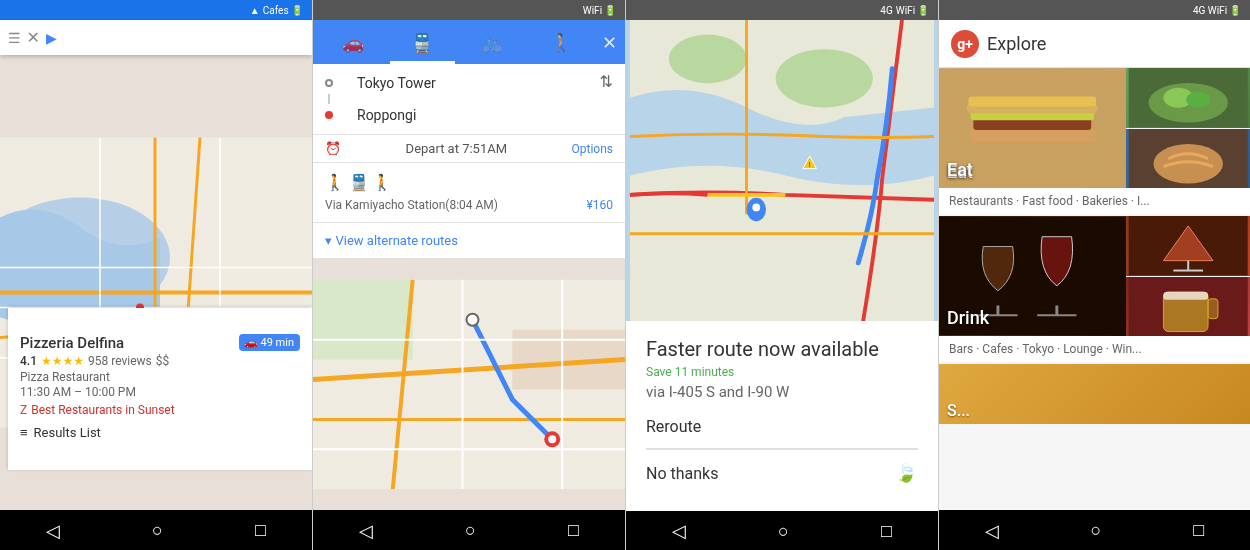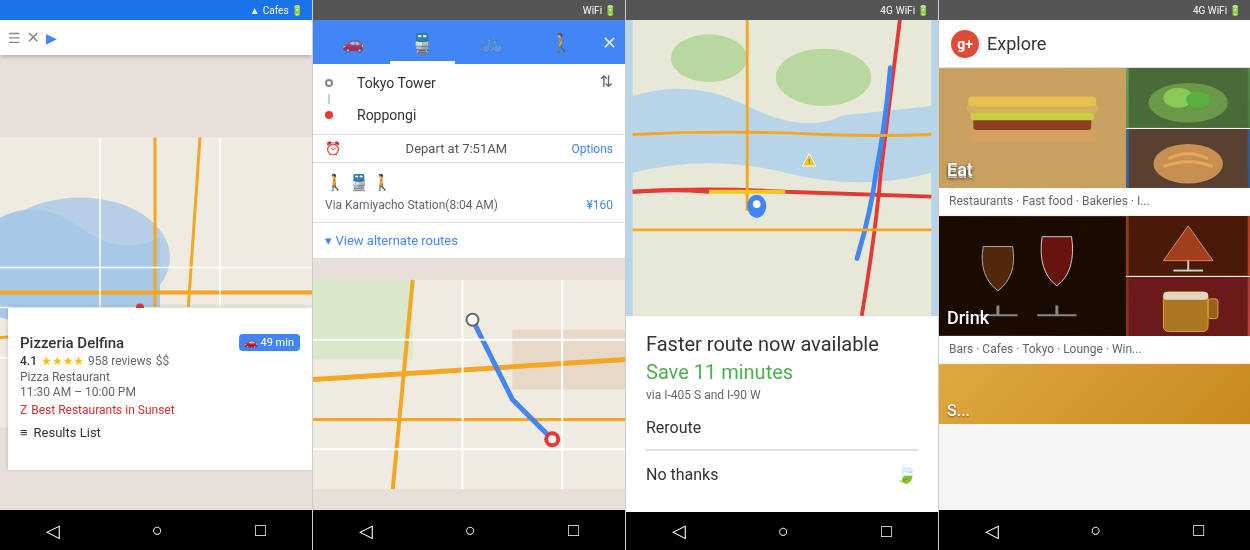--- a/index.html
+++ b/index.html
@@ -303,26 +303,26 @@
       padding: 16px 20px;
       flex: 1;
     }
     .faster-title {
       font-size: 20px;
       font-weight: 400;
       color: #333;
       margin-bottom: 4px;
     }
     .faster-subtitle {
-      font-size: 20px;
+      font-size: 12px;
       color: #4caf50;
       margin-bottom: 4px;
     }
     .faster-via {
-      font-size: 12px;
+      font-size: 15px;
       color: #666;
       margin-bottom: 4px;
     }
     .reroute-btn {
       font-size: 16px;
       color: #333;
       padding: 12px 0;
       border-bottom: 1px solid #e0e0e0;
       cursor: pointer;
       display: block;

